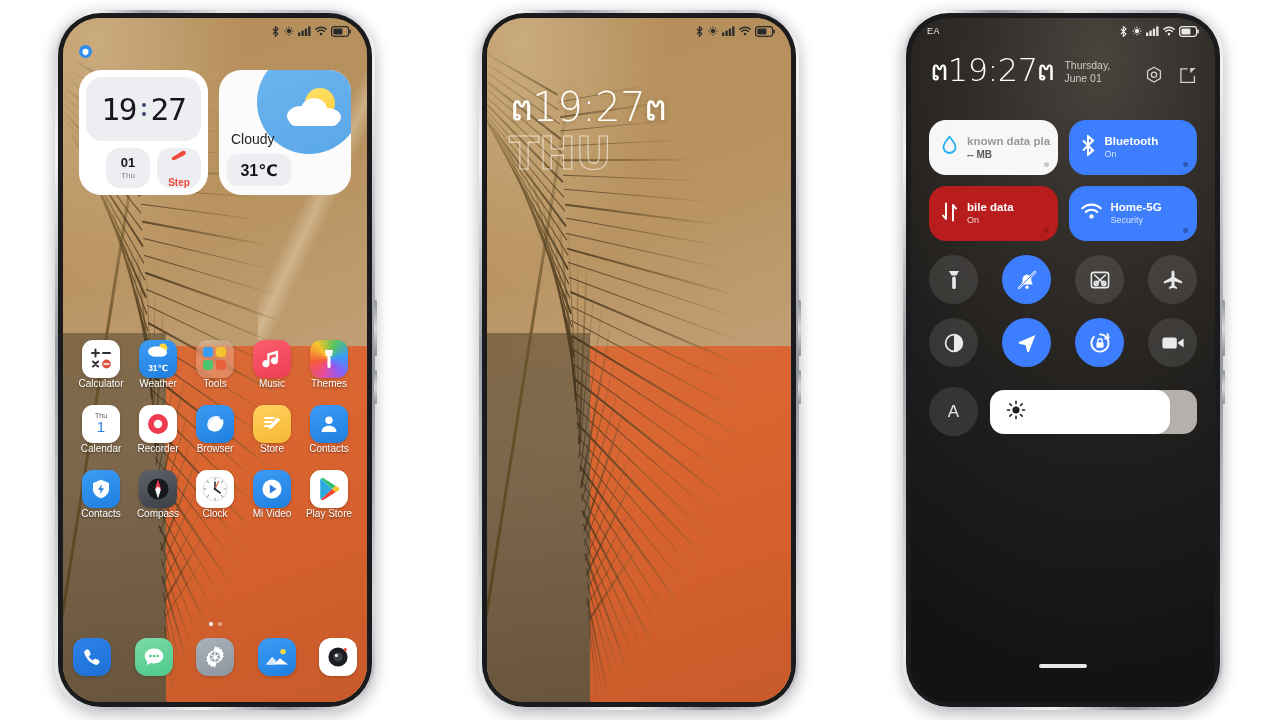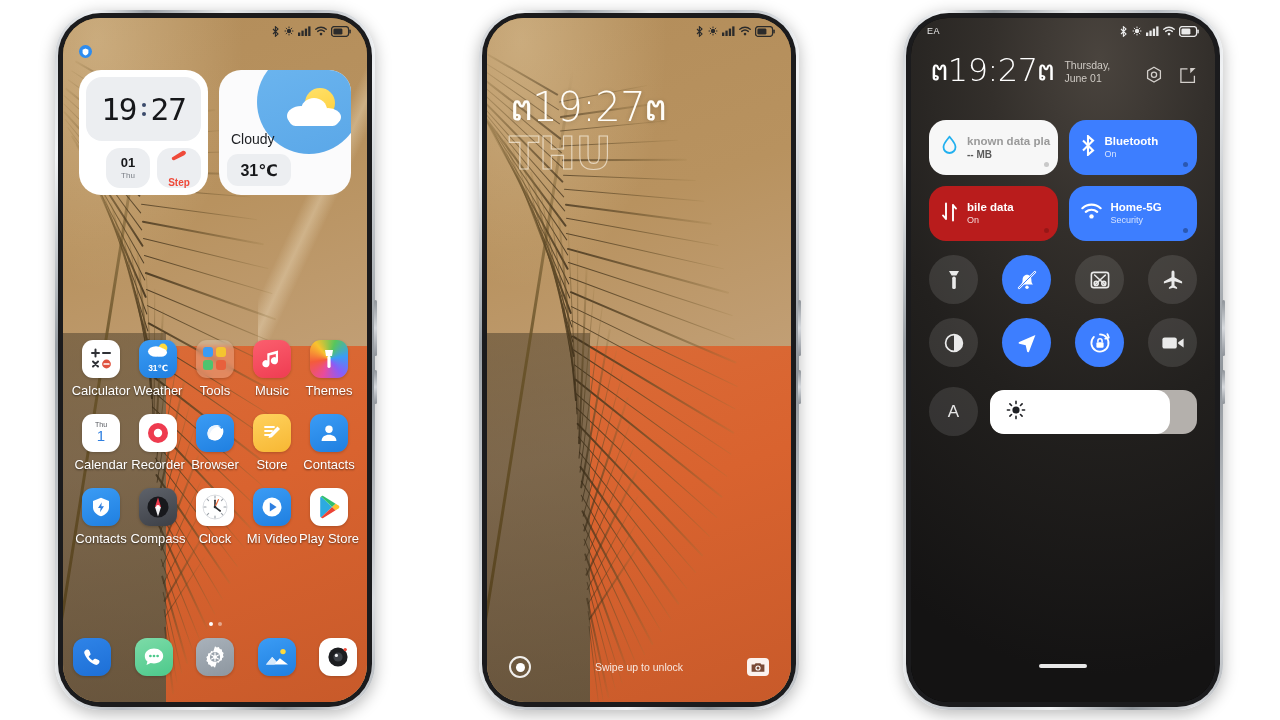--- a/index.html
+++ b/index.html
@@ -147,21 +147,21 @@
   
   .grid{ position:absolute; left:10px; right:10px; top:322px; z-index:20; }
   .grow{ display:flex; justify-content:space-between; margin-bottom:16px; }
   .app{ width:56px; display:flex; flex-direction:column; align-items:center; }
   .ico{
     width:38px; height:38px; border-radius:11px; position:relative;
     display:flex; align-items:center; justify-content:center; overflow:hidden;
     box-shadow:0 1px 3px rgba(0,0,0,.20);
   }
   .app .lbl{
-    margin-top:5px; font-size:13px; color:#ffffff; text-shadow:0 1px 2px rgba(0,0,0,.55);
+    font-size:10px; color:#ffffff; text-shadow:0 1px 2px rgba(0,0,0,.55);
     white-space:nowrap;
   }
   .dock{
     position:absolute; left:10px; right:10px; bottom:26px; display:flex;
     justify-content:space-between; z-index:20;
   }
   .dock .ico{ width:38px; height:38px; border-radius:12px; }
   .pgdots{
     position:absolute; left:0; right:0; top:604px; display:flex; gap:5px;
     justify-content:center; z-index:20;
@@ -786,33 +786,20 @@
       <div class="lk-time">
         <span class="g">ຕ</span>
         <span>19:27</span>
         <span class="g">ຕ</span>
       </div>
 
       <div class="lk-date">
         <div>THU</div>
       </div>
 
-      <div class="lk-bottom">
-        <div class="lk-circle">
-            <i></i>
-          </div>
-        <span class="lk-hint">Swipe up to unlock</span>
-        <div class="lk-cam">
-          <svg width="14" height="11" viewBox="0 0 14 11">
-              <path d="M.6 2.6h3l1-1.4h4.8l1 1.4h3v7.2H.6z" fill="#7a4a36"></path>
-              <circle cx="7" cy="6" r="2.6" fill="#fff"></circle>
-              <circle cx="7" cy="6" r="1.5" fill="#7a4a36"></circle>
-            </svg>
-        </div>
-      </div>
     </div>
   </div>
 
   <div class="phone p3">
     <div class="frame"></div>
     <div class="frame-inner"></div>
     <div class="btn-side v"></div>
     <div class="btn-side p"></div>
 
     <div class="screen">

